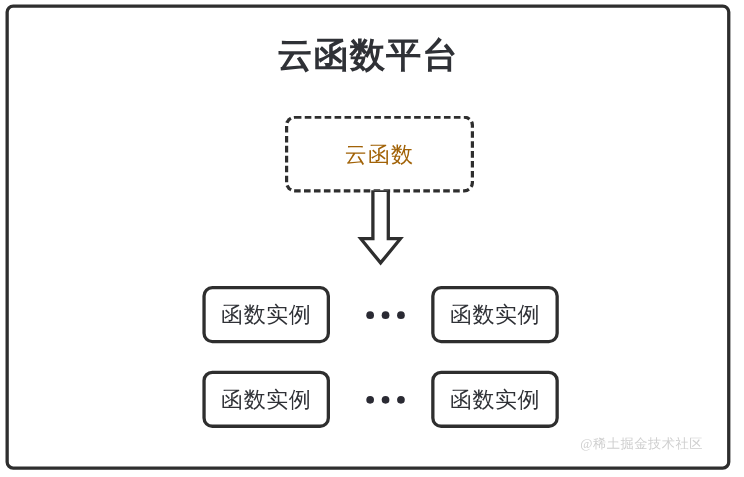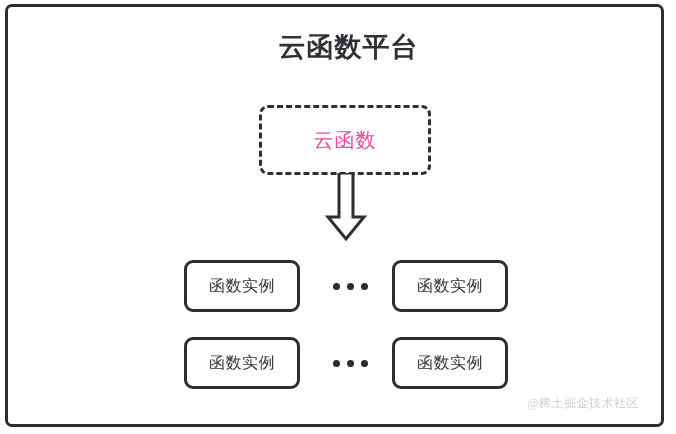--- a/index.html
+++ b/index.html
@@ -30,25 +30,25 @@
     width: 659px;
     height: 423px;
     box-sizing: border-box;
     border: 3px solid #2e2e2e;
     border-radius: 7px;
     background: #ffffff;
   }
 
   .platform-title {
     position: absolute;
-    left: 14px;
+    left: 0;
     top: 26px;
     width: 100%;
     text-align: center;
-    font-size: 27px;
+    font-size: 32px;
     font-weight: bold;
     letter-spacing: 1px;
     color: #2f3136;
     line-height: 1.1;
   }
 
   
   .cloud-function-box {
     position: absolute;
     left: 251px;
@@ -58,21 +58,21 @@
     box-sizing: border-box;
     border: 3px dashed #2e2e2e;
     border-radius: 9px;
     background: #ffffff;
     display: flex;
     align-items: center;
     justify-content: center;
   }
   .cloud-function-label {
     font-size: 20px;
-    color: #ec4899;
+    color: #a16207;
     letter-spacing: 1px;
   }
 
   
   .flow-arrow {
     position: absolute;
     left: 316px;
     top: 166px;
     width: 44px;
     height: 70px;
@@ -98,21 +98,21 @@
     border-radius: 9px;
     background: #ffffff;
     display: flex;
     align-items: center;
     justify-content: center;
   }
   .instance-box.left  { left: 176px; }
   .instance-box.right { left: 384px; }
 
   .instance-label {
-    font-size: 16px;
+    font-size: 20px;
     color: #2f3136;
     letter-spacing: 0.5px;
     white-space: nowrap;
   }
 
   .ellipsis-dots {
     position: absolute;
     left: 308px;
     top: 0;
     width: 68px;

